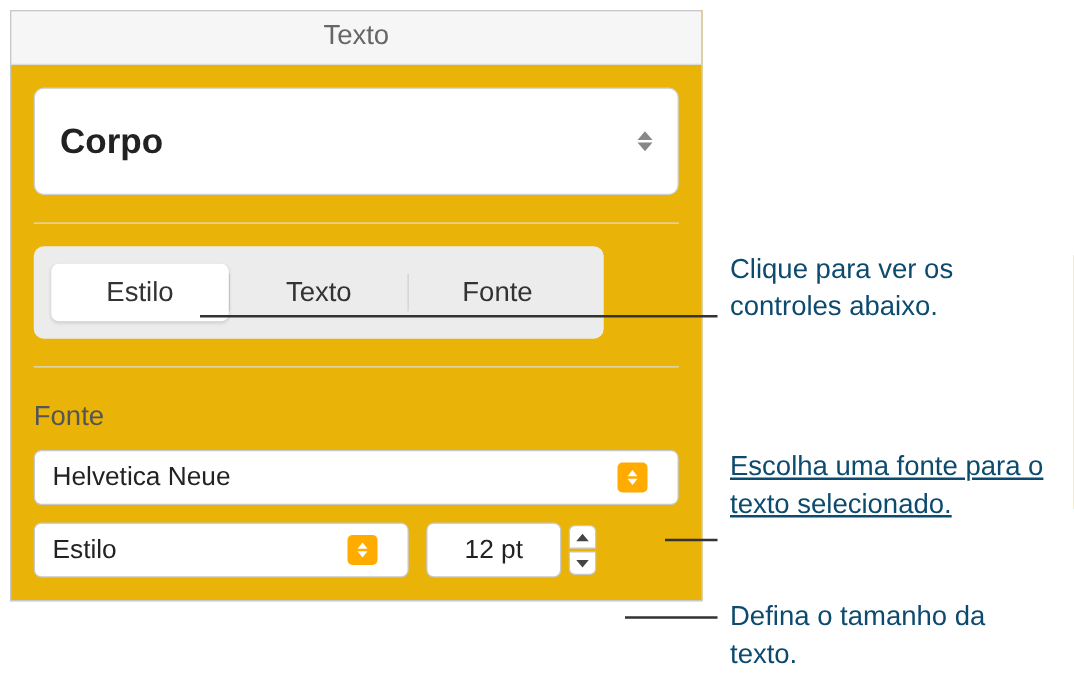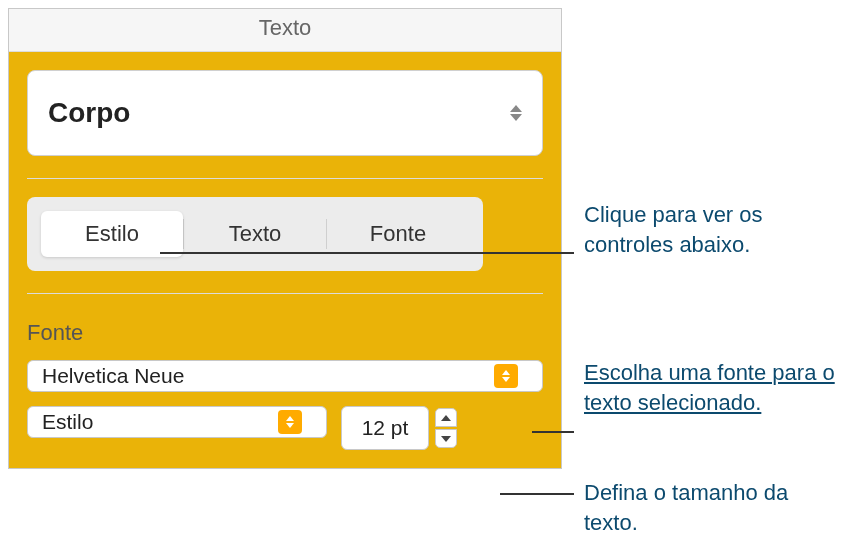--- a/index.html
+++ b/index.html
@@ -100,21 +100,21 @@
       background: #fff;
       border: 1px solid #c8c8c8;
       border-radius: 6px;
       display: flex;
       align-items: center;
       justify-content: space-between;
       padding: 8px 22px 8px 14px;
       font-size: 21px;
       color: #222;
       cursor: pointer;
-      height: 32px;
+      height: 44px;
     }
     .dropdown-arrow {
       width: 24px;
       height: 24px;
       background: #ffab00;
       border-radius: 4px;
       display: flex;
       flex-direction: column;
       align-items: center;
       justify-content: center;
@@ -133,21 +133,21 @@
       border-right: 4px solid transparent;
       border-top: 5px solid #fff;
     }
     .weight-row .dropdown.small { flex: 0 0 300px; }
     .size-group {
       display: flex;
       align-items: center;
       gap: 2px;
     }
     .size-field {
-      width: 88px;
+      width: 108px;
       height: 44px;
       background: #fff;
       border: 1px solid #c8c8c8;
       border-radius: 6px;
       display: flex;
       align-items: center;
       justify-content: center;
       font-size: 21px;
       color: #222;
     }

